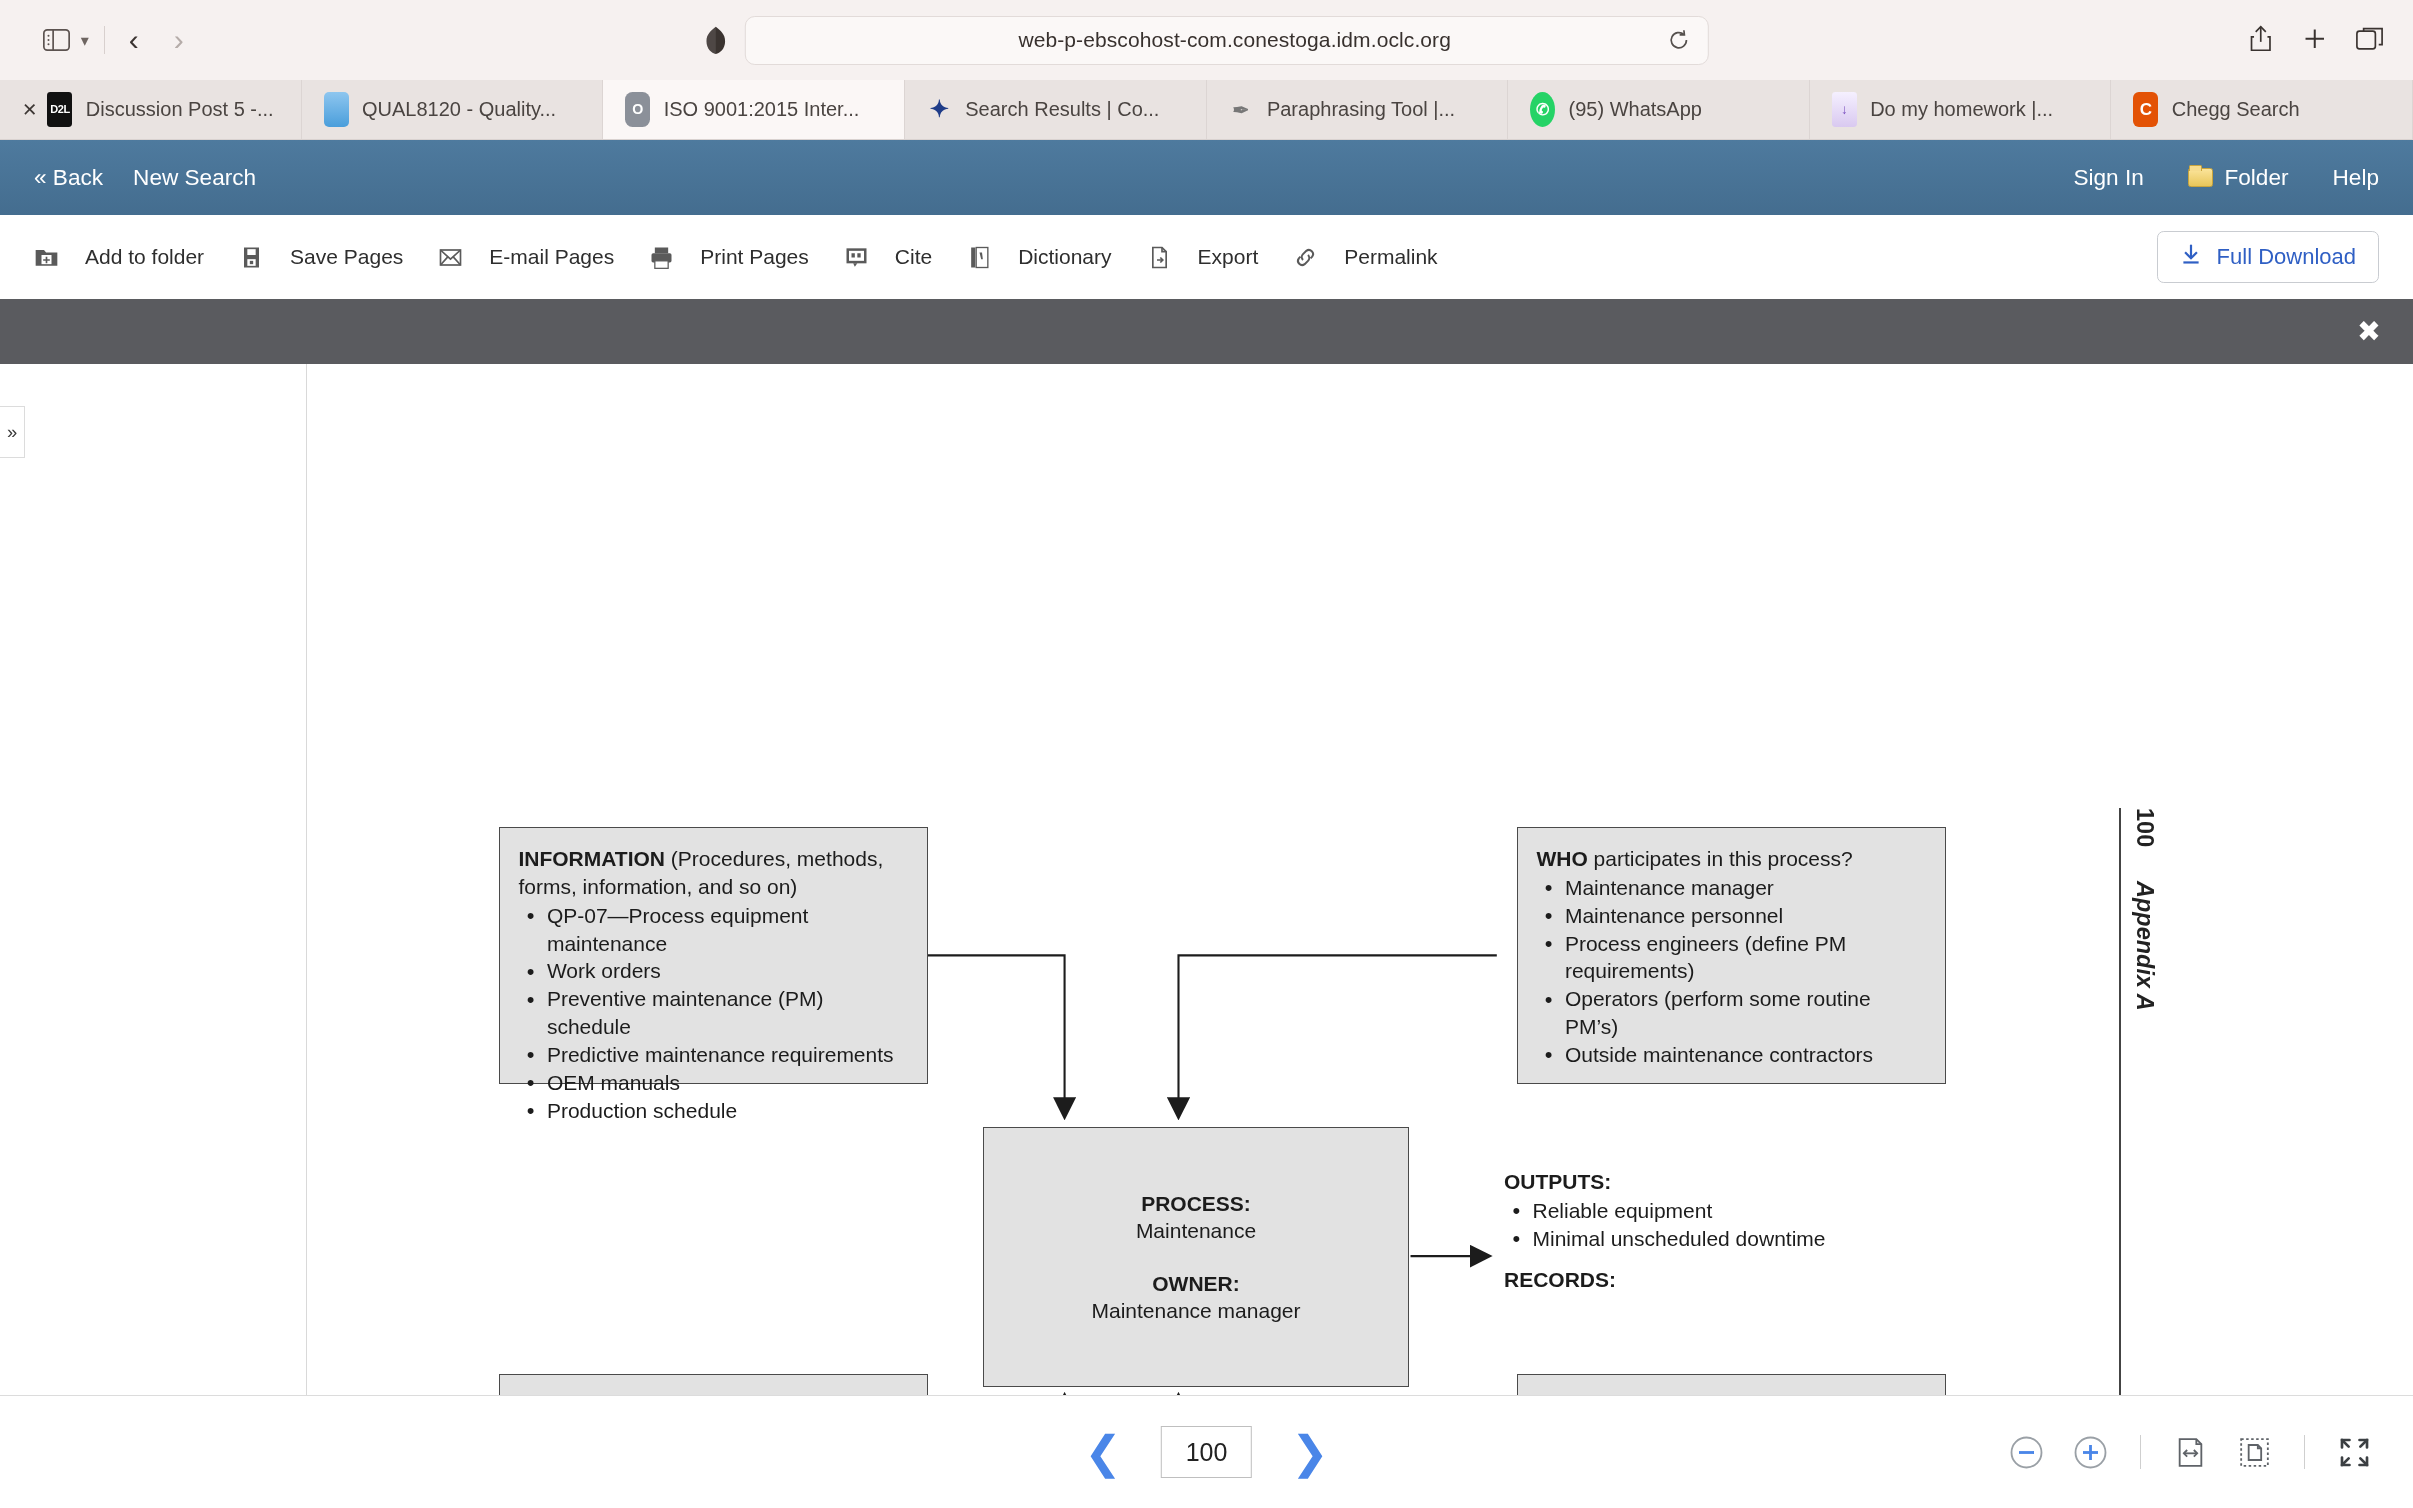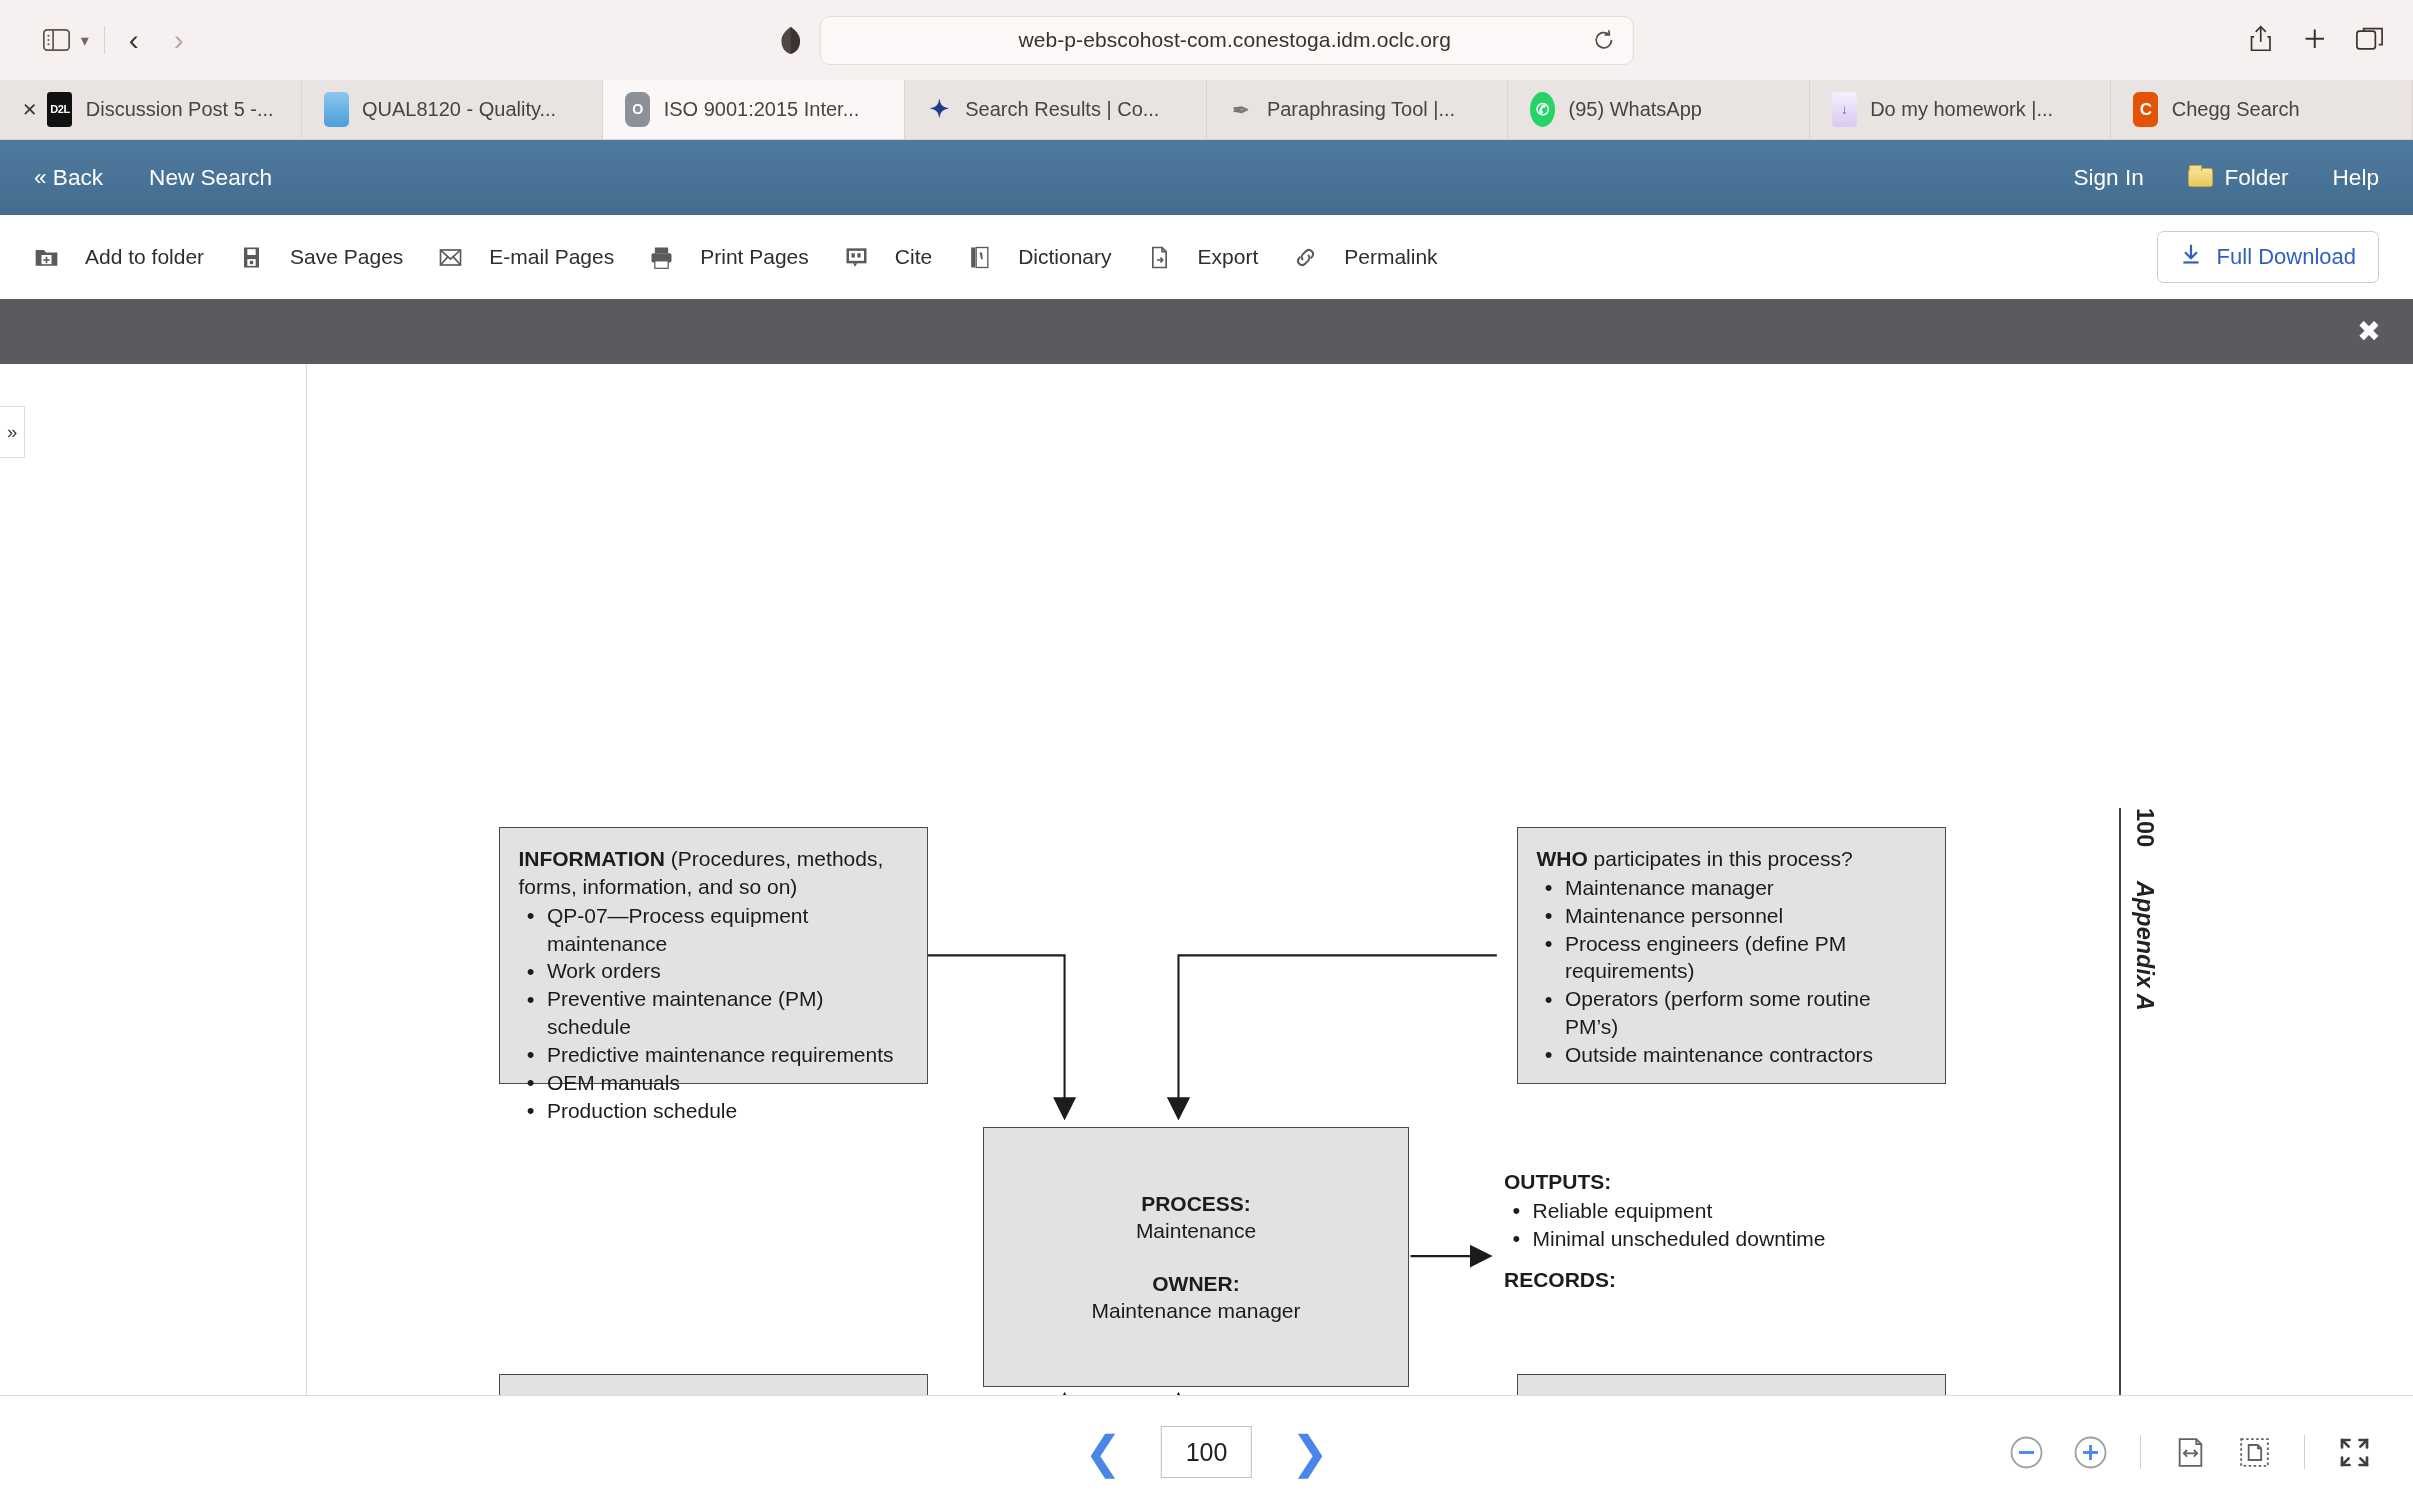--- a/index.html
+++ b/index.html
@@ -28,21 +28,21 @@
   .nav-arrow { font-size: 30px; font-weight: 300; line-height: 1; }
   .nav-arrow.back { color: #3a3330; }
   .nav-arrow.fwd { color: #b5aca9; }
 
   .url-wrap {
     position: absolute; left: 50%; transform: translateX(-50%);
     display: flex; align-items: center; gap: 18.4px;
   }
   .shield-icon { width: 22px; height: 28.5px; }
   .url-bar {
-    width: 814px; height: 49px; background: #fbf8f7;
+    width: 964px; height: 49px; background: #fbf8f7;
     border: 1.3px solid #e2dbd9; border-radius: 10px;
     display: flex; align-items: center; justify-content: center;
     position: relative;
     padding-left: 16px;
   }
   .url-text { font-size: 21px; color: #38312e; letter-spacing: 0.1px; }
   .reload-icon {
     position: absolute; right: 18.4px; width: 22px; height: 22px;
     color: #55504d;
   }
@@ -76,21 +76,21 @@
   .fav-hw { background: linear-gradient(#f5f0ff,#d9c9f0); color:#7a4fbf; border-radius:3.4px; font-size:13.4px;}
   .fav-chegg { background:#e35205; border-radius:5.9px; font-size:17px; }
 
   
   .ebsco-bar {
     height: 75px; background: #487396;
     background-image: linear-gradient(180deg,#4e7a9e 0%, #446d8f 100%);
     display: flex; align-items: center; padding: 0 34px;
     color: #ffffff;
   }
-  .ebsco-left { display: flex; align-items: center; gap: 46px; }
+  .ebsco-left { display: flex; align-items: center; gap: 30px; }
   .ebsco-link { font-size: 22.6px; color:#fff; cursor: pointer; }
   .ebsco-right { margin-left: auto; display: flex; align-items: center; gap: 44px; }
   .folder-link { display:flex; align-items:center; gap: 11.7px; }
   .folder-ic {
     width: 25px; height: 19px; border-radius: 2.5px;
     background: linear-gradient(180deg,#fbe49a,#e8c65b);
     border: 0.8px solid #c9a53e; position: relative;
   }
   .folder-ic:before{
     content:""; position:absolute; top:-4.2px; left:0; width:11px;height:5px;

